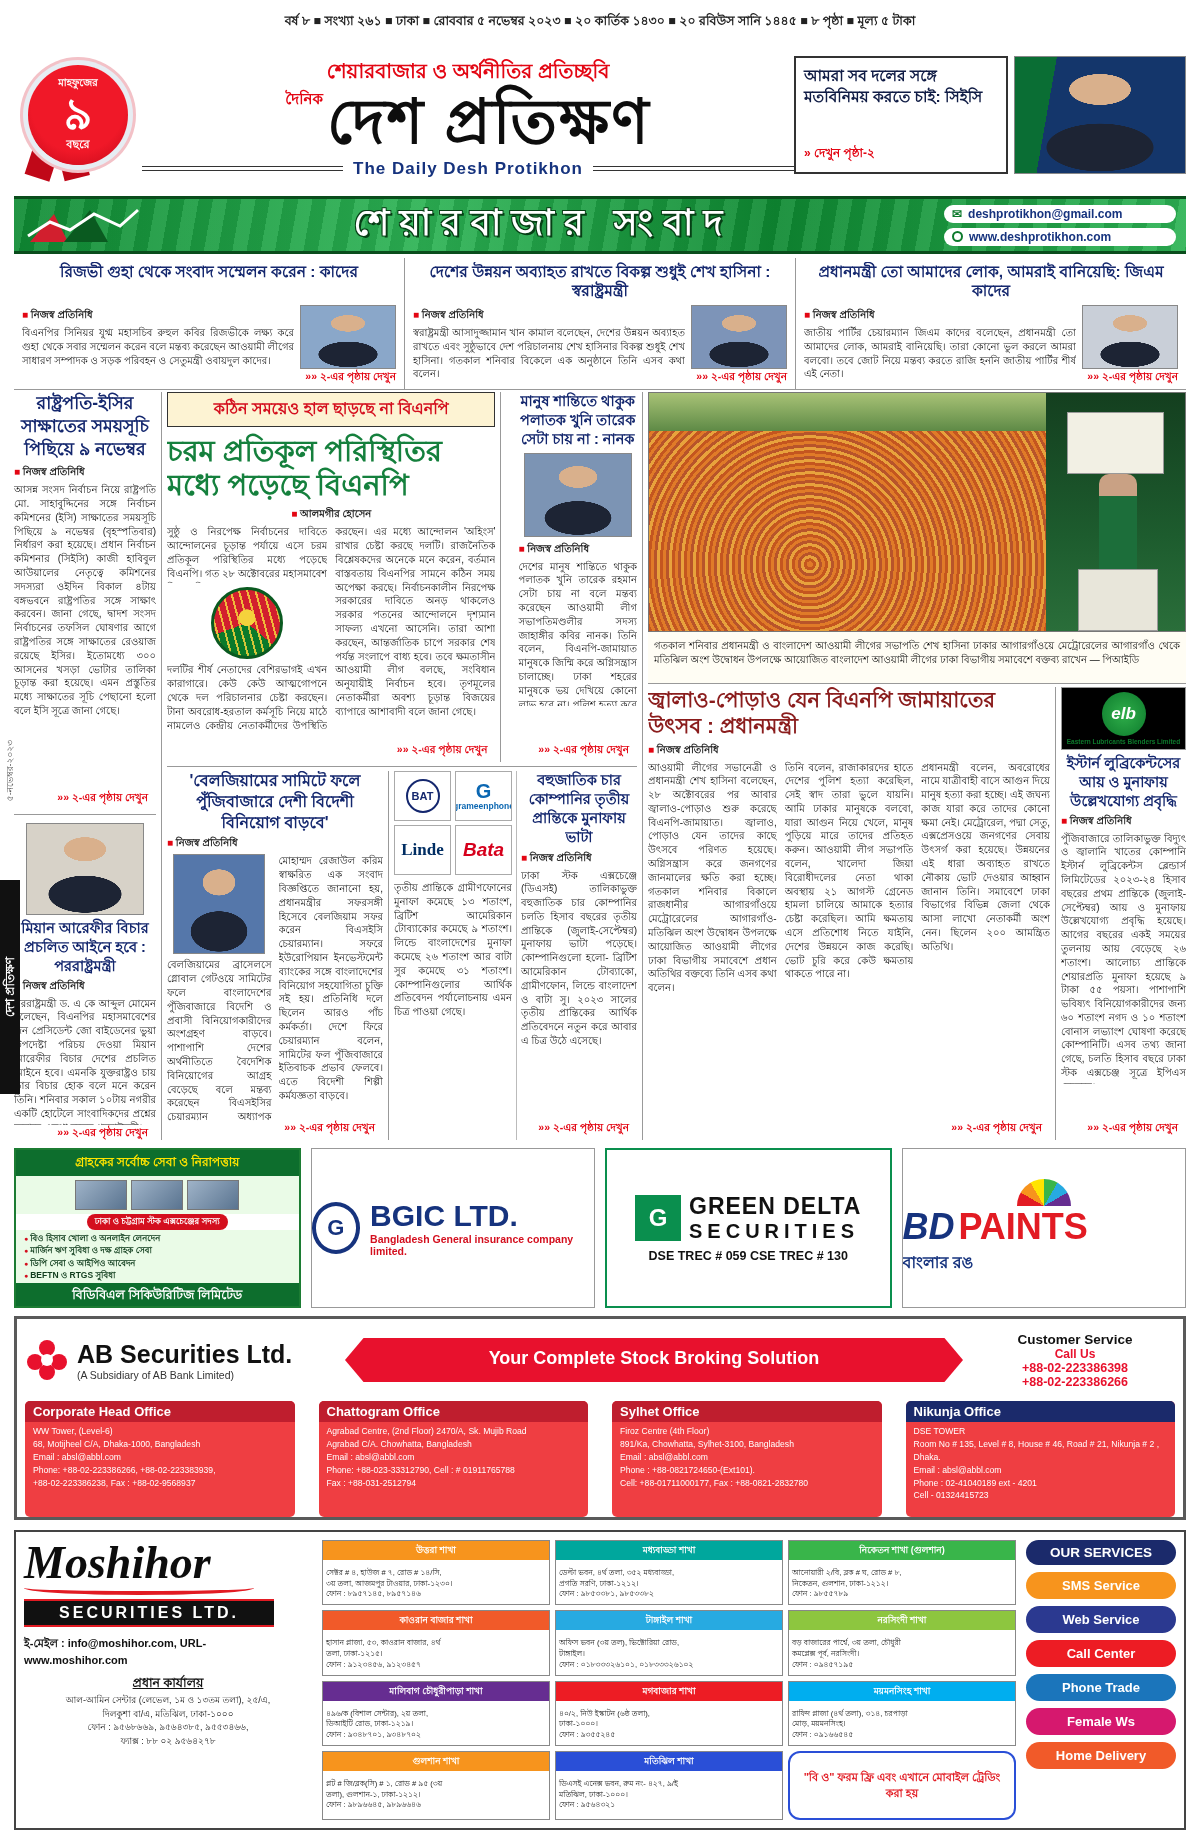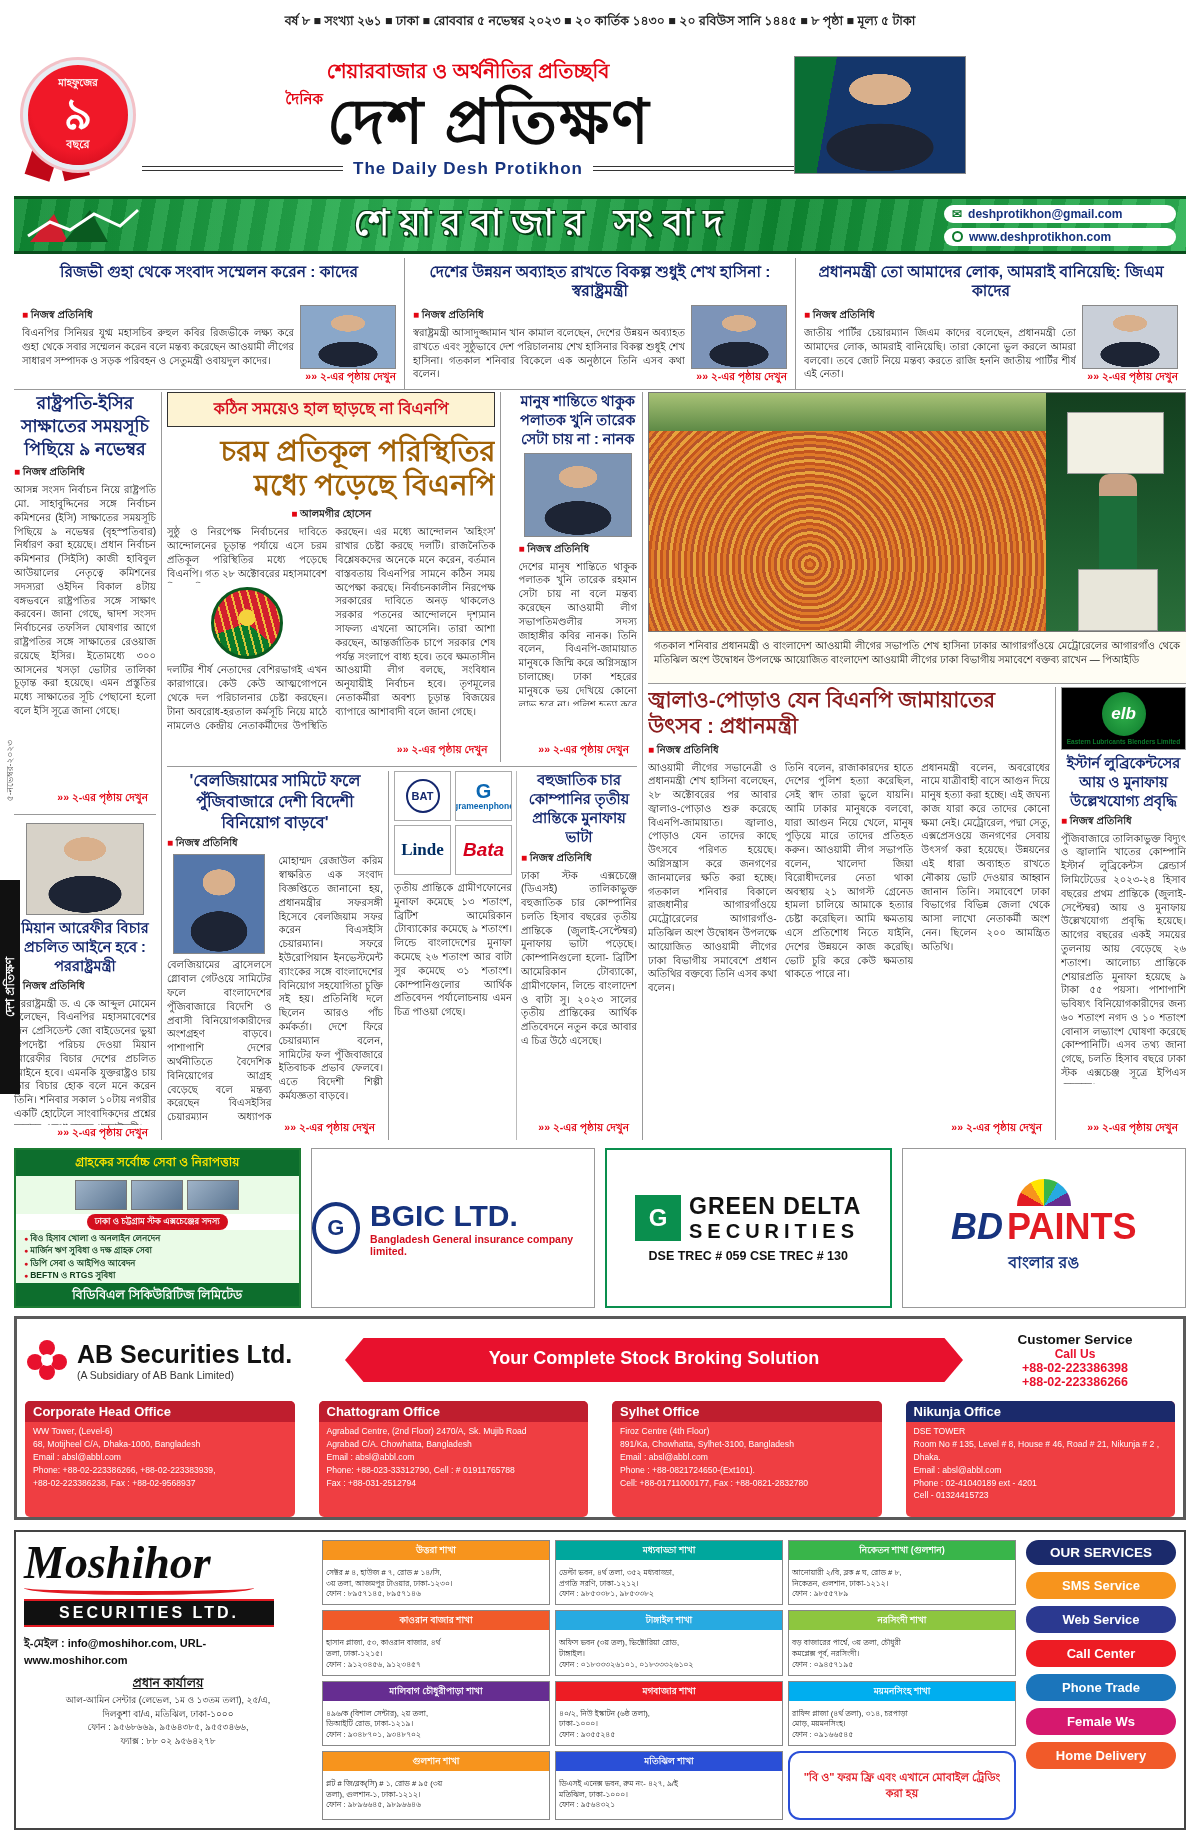--- a/index.html
+++ b/index.html
@@ -72,21 +72,21 @@
   .p-title { color:#14276e; font-weight:bold; font-size:17.5px; line-height:1.3; text-align:center; margin-bottom:4px; }
   .president .body { height:298px; }
   .arefi { height:326px; padding-top:4px; }
   .arefi-ph { width:118px; height:92px; margin:0 auto 4px; border:1px solid #888; }
   .a-title { color:#14276e; font-weight:bold; font-size:14.5px; text-align:center; line-height:1.3; }
   .arefi .body { height:128px; }
   .mid { width:470px; display:flex; flex-direction:column; }
   .band1 { height:372px; display:flex; }
   .bnp { width:338px; }
   .kicker { border:1px solid #333; background:#fdf3d3; color:#d40f1e; font-weight:bold; font-size:16px; text-align:center; padding:3px 2px; }
-  .bnp-title { color:#a16207; font-weight:bold; font-size:29px; line-height:1.18; text-align:right; margin:7px 0 4px; }
+  .bnp-title { color:#15803d; font-weight:bold; font-size:29px; line-height:1.18; text-align:left; margin:7px 0 4px; }
   .byline-c { text-align:center; }
   .bnp-cols { display:flex; gap:8px; height:214px; margin-top:2px; }
   .bnp-cols > div { flex:1; overflow:hidden; }
   .bnp-logo { width:72px; height:72px; border-radius:50%; margin:4px auto; border:3px solid #0a5a20;
      background: radial-gradient(circle at 50% 42%, #f5d23c 0 16%, rgba(0,0,0,0) 17%),
        repeating-linear-gradient(75deg, rgba(245,210,60,.85) 0 2px, rgba(0,0,0,0) 2px 8px),
        conic-gradient(#d21f2e 0 130deg, #0a7a2a 130deg 250deg, #d21f2e 250deg); }
   .nanak { width:122px;margin-left:12px; }
   .n-title { color:#14276e; font-weight:bold; font-size:14.5px; text-align:center; line-height:1.3; }
   .nanak-ph { width:108px; height:84px; margin:4px auto; border:1px solid #888; }
@@ -152,21 +152,21 @@
   .bgic-mark { width:52px; height:52px; border:4px solid #16337e; border-radius:50%; display:flex; align-items:center; justify-content:center;
      color:#16337e; font-weight:bold; font-size:22px; }
   .bgic-name { color:#16337e; font-weight:bold; font-size:30px; }
   .bgic-sub { color:#d40f1e; font-size:10.5px; font-weight:bold; }
   .ad3 { border:2px solid #0a8f4e; display:flex; flex-direction:column; align-items:center; justify-content:center; gap:2px; }
   .gds-row { display:flex; align-items:center; gap:8px; }
   .gds-mark { width:46px; height:46px; background:#0a8f4e; color:#fff; font-weight:bold; font-size:24px; display:flex; align-items:center; justify-content:center; }
   .gds-name1 { font-size:23px; font-weight:bold; color:#111; letter-spacing:1px; }
   .gds-name2 { font-size:20px; font-weight:bold; color:#111; letter-spacing:5px; }
   .gds-trec { font-size:12.5px; font-weight:bold; color:#111; margin-top:4px; }
-  .ad4 { display:flex; flex-direction:column; align-items:center; justify-content:center; }
+  .ad4 { display:flex; flex-direction:column; align-items:flex-start; justify-content:center; }
   .bdp-row { display:flex; align-items:flex-end; gap:4px; }
   .bdp-bd { color:#16337e; font-weight:bold; font-style:italic; font-size:36px; }
   .bdp-paints { color:#e21b23; font-weight:bold; font-size:36px; position:relative; }
   .rainbow { width:54px; height:27px; border-radius:54px 54px 0 0; margin:0 auto;
      background:conic-gradient(from 270deg at 50% 100%, #e21b23 0 30deg, #f7941d 30deg 60deg, #ffe400 60deg 90deg, #39b54a 90deg 120deg, #27aae1 120deg 150deg, #662d91 150deg 180deg, rgba(0,0,0,0) 180deg); }
   .bdp-sub { color:#16337e; font-weight:bold; font-size:16px; margin-top:2px; }
   
   .ab { height:204px; border:3px solid #5a5a5a; margin-top:8px; padding:6px 8px; }
   .ab-top { height:70px; display:flex; align-items:center; gap:12px; }
   .ab-name-wrap { display:flex; align-items:center; gap:8px; width:308px; }
@@ -231,20 +231,24 @@
       <div class="title-row">
         <span class="daily">দৈনিক</span><span class="mast-title">দেশ প্রতিক্ষণ</span>
       </div>
       <div class="subtitle-wrap">
         <span class="sub-rule"></span>
         <span class="mast-sub">The Daily Desh Protikhon</span>
         <span class="sub-rule"></span>
       </div>
     </div>
     <div class="promo">
+      <div class="promo-box">
+        <div class="promo-text">আমরা সব দলের সঙ্গে মতবিনিময় করতে চাই: সিইসি</div>
+        <div class="promo-link">দেখুন পৃষ্ঠা-২</div>
+      </div>
       <div class="promo-photo person" style="--bg:linear-gradient(100deg,#0a6e34 0 22%,#14366b 22%);"></div>
     </div>
   </div>
 
   <div class="banner">
     <svg class="market-icon" viewBox="0 0 118 46">
       <polygon points="6,40 30,12 44,40" fill="#d21f2e"></polygon>
       <polygon points="40,40 66,8 84,40" fill="#0a5a20"></polygon>
       <polyline points="4,34 26,20 46,28 70,12 96,24 114,8" fill="none" stroke="#fff" stroke-width="3"></polyline>
     </svg>

